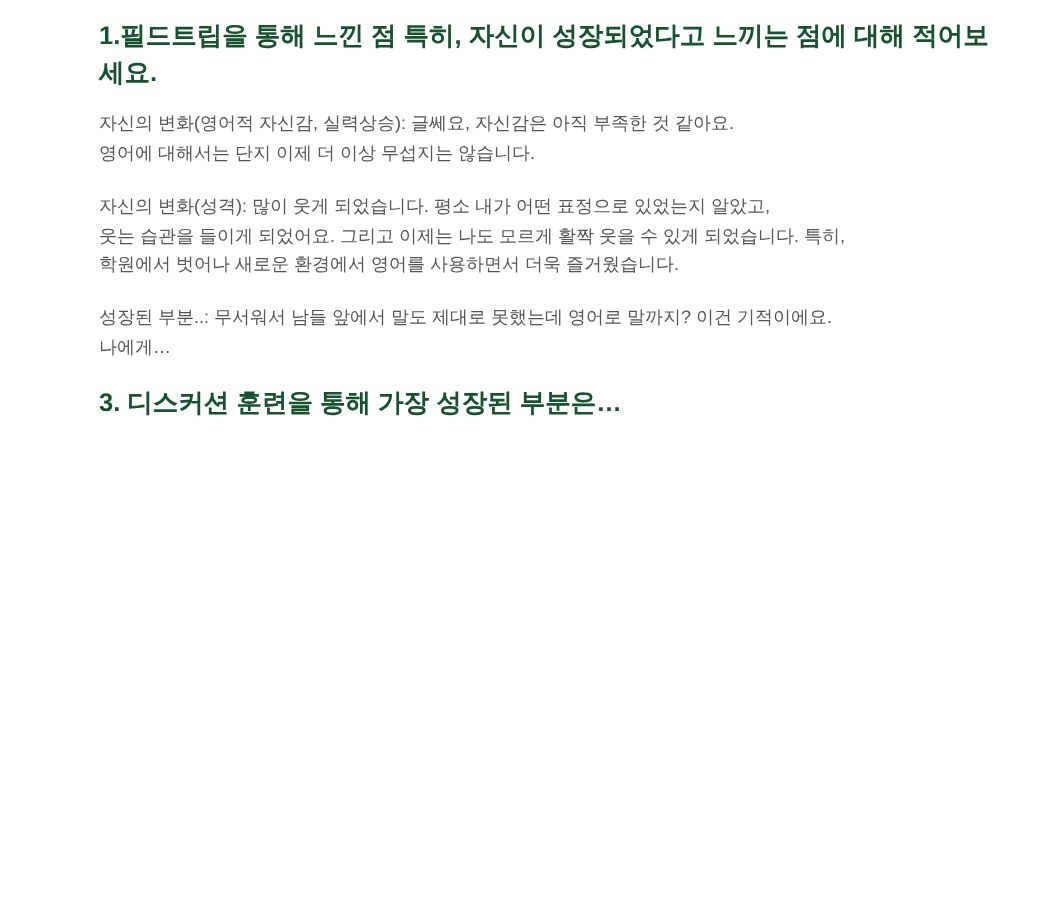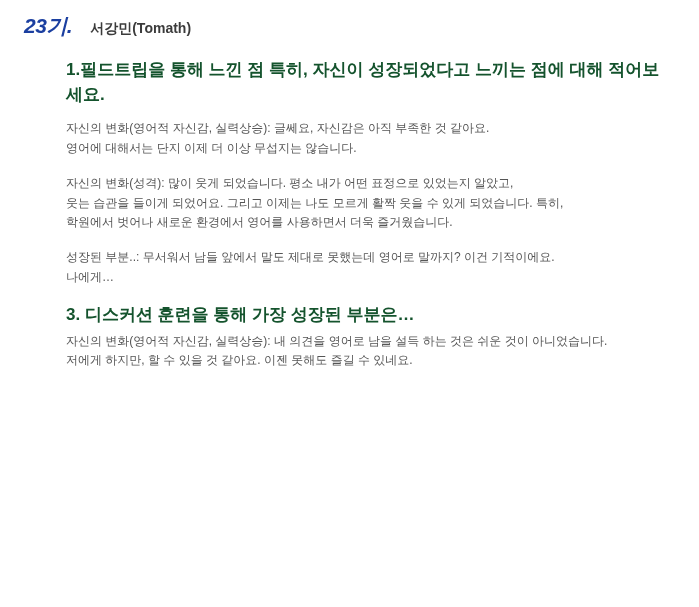--- a/index.html
+++ b/index.html
@@ -62,37 +62,32 @@
   .a.tight {
     margin-bottom: 10px;
   }
   .block { margin-bottom: 6px; }
 </style>
 </head>
 <body>
 
 <div class="page">
 
-  <div class="title-row">
-    <span class="batch-badge">23기.</span>
-    <span class="author-name">서강민(Tomath)</span>
-  </div>
 
   <div class="content">
 
     <div class="block">
       <p class="q">1.필드트립을 통해 느낀 점 특히, 자신이 성장되었다고 느끼는 점에 대해 적어보세요.</p>
       <p class="a">자신의 변화(영어적 자신감, 실력상승): 글쎄요, 자신감은 아직 부족한 것 같아요.<br>영어에 대해서는 단지 이제 더 이상 무섭지는 않습니다.</p>
       <p class="a">자신의 변화(성격): 많이 웃게 되었습니다. 평소 내가 어떤 표정으로 있었는지 알았고,<br>웃는 습관을 들이게 되었어요. 그리고 이제는 나도 모르게 활짝 웃을 수 있게 되었습니다. 특히,<br>학원에서 벗어나 새로운 환경에서 영어를 사용하면서 더욱 즐거웠습니다.</p>
     </div>
 
     <div class="block">
       <p class="a">성장된 부분..: 무서워서 남들 앞에서 말도 제대로 못했는데 영어로 말까지? 이건 기적이에요.<br>나에게…</p>
     </div>
 
     <div class="block">
       <p class="q tight">3. 디스커션 훈련을 통해 가장 성장된 부분은…</p>
-      <p class="a">자신의 변화(영어적 자신감, 실력상승): 내 의견을 영어로 남을 설득 하는 것은 쉬운 것이 아니었습니다.<br> 저에게 하지만, 할 수 있을 것 같아요. 이젠 못해도 즐길 수 있네요.</p>
     </div>
 
 
   </div>
 </div>
 
 </body></html>

